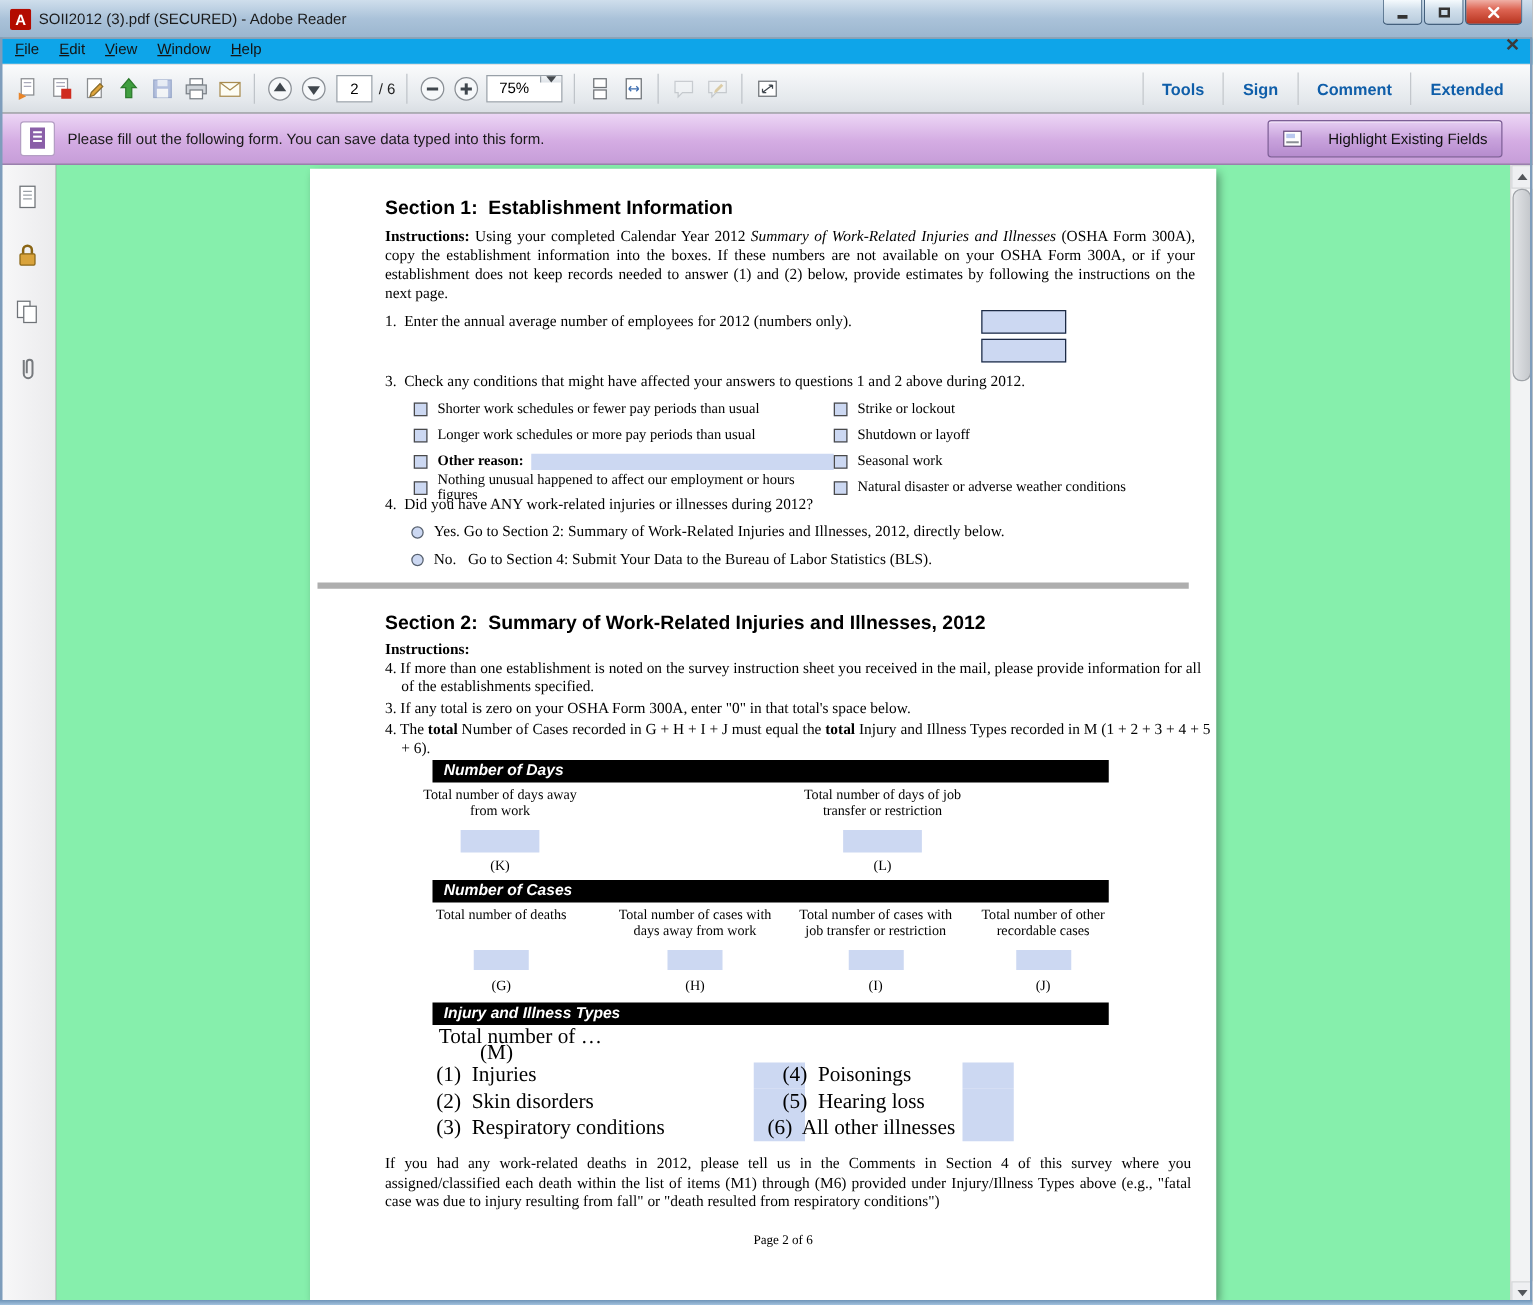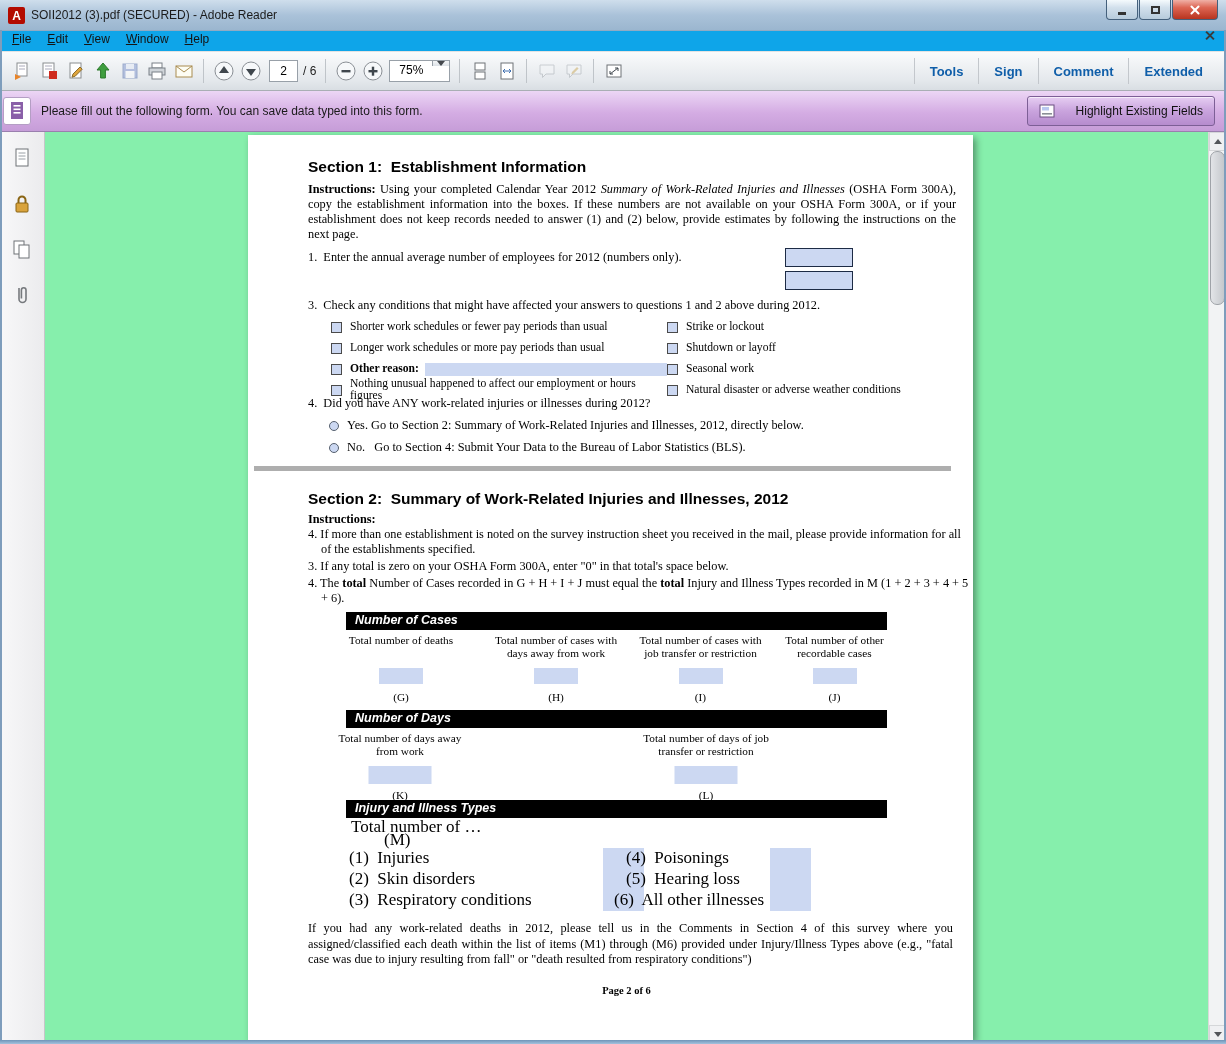--- a/index.html
+++ b/index.html
@@ -45,21 +45,21 @@
   .zoom-value{width:42px;text-align:center;font-size:12px;line-height:18px}
   .zoom-arrow{width:16px;border-left:1px solid #98a0a8;display:flex;align-items:center;justify-content:center;background:linear-gradient(#f4f6f8,#dde2e7)}
   .tri-down{width:0;height:0;border-left:4px solid transparent;border-right:4px solid transparent;border-top:5px solid #44484d}
   .tri-up-s{width:0;height:0;border-left:4px solid transparent;border-right:4px solid transparent;border-bottom:5px solid #53565a}
   .tri-down-s{width:0;height:0;border-left:4px solid transparent;border-right:4px solid transparent;border-top:5px solid #53565a}
   .tb-links{margin-left:auto;display:flex;align-items:center;height:100%}
   .tb-link{font-size:13px;font-weight:bold;color:#0f5ea9;padding:0 15px;cursor:default}
   .link-sep{width:1px;height:26px;background:#c3c7cc}
 
   
-  .msgbar{height:40px;flex:none;background:linear-gradient(#ecd6f5,#d4ace3 55%,#c69dd8);display:flex;align-items:center;padding:0 3px;border-bottom:1px solid #9a7fae}
+  .msgbar{height:40px;flex:none;background:linear-gradient(#ecd6f5,#d4ace3 55%,#c69dd8);display:flex;align-items:center;padding:0 16px;border-bottom:1px solid #9a7fae}
   .msg-icon{width:26px;height:26px;background:#fff;border:1px solid #b49ec4;border-radius:3px;display:flex;align-items:center;justify-content:center;flex:none}
   .msg-text{font-size:12px;color:#1a1a1a;margin-left:10px}
   .hl-btn{margin-left:auto;margin-right:8px;height:28px;display:flex;align-items:center;gap:21px;padding:0 11px;background:linear-gradient(#e6cef2,#c9a3dd 50%,#b68cce);border:1px solid #7d5f96;border-radius:3px;font-size:12px;color:#111;box-shadow:inset 0 1px 0 rgba(255,255,255,.65)}
 
   
   .content{flex:1;display:flex;min-height:0}
   .sidepanel{width:44px;flex:none;background:linear-gradient(90deg,#f8f8f9,#ebebed);border-right:1px solid #c6c6c9;display:flex;flex-direction:column;align-items:center;padding-top:13px;gap:20px}
   .side-icon{width:26px;height:26px;display:flex;align-items:center;justify-content:center}
   .docarea{flex:1;position:relative;background:#86efac;overflow:hidden}
   .scrollbar{width:17px;flex:none;background:#f2f3f4;border-left:1px solid #d9d9d9;position:relative}
@@ -92,21 +92,21 @@
   .black-bar{height:18px;background:#000;color:#fff;font-family:"Liberation Sans",sans-serif;font-weight:bold;font-style:italic;font-size:12.5px;line-height:17px;padding-left:9px}
   .tbody{position:relative}
   .tcol{position:absolute;top:4px;text-align:center;font-size:11.3px;line-height:13px}
   .tbox{position:absolute;top:34px;left:50%;transform:translateX(-50%);width:44px;height:16px}
   .tbox.wide{width:63px;height:18px}
   .tletter{position:absolute;top:57px;left:0;width:100%;text-align:center;font-size:11.3px}
   .abs{position:absolute}
   .it-label{font-size:17px;line-height:13px;white-space:pre-wrap}
   .it-box{width:41px;height:21px}
   .note{font-size:12.3px;line-height:15.5px;text-align:justify;width:645px;margin-top:5px}
-  .page-footer{width:637px;text-align:center;font-size:10.5px;font-weight:bold;margin-top:17px}
+  .page-footer{width:637px;text-align:center;font-size:10.5px;font-weight:normal;margin-top:17px}
 </style>
 </head>
 <body>
 
 <div class="window">
   <div class="edge left"></div>
   <div class="edge right"></div>
   <div class="edge bottom"></div>
 
   <div class="titlebar">
@@ -391,20 +391,36 @@
         <div class="divider"></div>
 
         <div class="sec-heading">Section 2:  Summary of Work-Related Injuries and Illnesses, 2012</div>
         <div class="instr-label">Instructions:</div>
         <div class="instr-item">4. If more than one establishment is noted on the survey instruction sheet you received in the mail, please provide information for all of the establishments specified.</div>
         <div class="instr-item">3. If any total is zero on your OSHA Form 300A, enter "0" in that total's space below.</div>
         <div class="instr-item">
           <span>4. The </span><span class="bold">total</span><span> Number of Cases recorded in G + H + I + J must equal the </span><span class="bold">total</span><span> Injury and Illness Types recorded in M (1 + 2 + 3 + 4 + 5 + 6).</span>
         </div>
 
+        <div class="block">
+          <div class="black-bar">Number of Days</div>
+          <div class="tbody" style="height:72px">
+            <div class="tcol" style="left:-8px;width:124px">
+              <div>Total number of days away from work</div>
+              <span class="tbox wide field"></span>
+              <div class="tletter">(K)</div>
+            </div>
+            <div class="tcol" style="left:285px;width:150px">
+              <div>Total number of days of job transfer or restriction</div>
+              <span class="tbox wide field"></span>
+              <div class="tletter">(L)</div>
+            </div>
+          </div>
+        </div>
+
         <div class="block" style="margin-top:6px">
           <div class="black-bar">Number of Cases</div>
           <div class="tbody" style="height:80px">
             <div class="tcol" style="left:-4px;width:118px">
               <div>Total number of deaths</div>
               <span class="tbox field"></span>
               <div class="tletter">(G)</div>
             </div>
             <div class="tcol" style="left:145px;width:130px">
               <div>Total number of cases with days away from work</div>
@@ -418,36 +434,20 @@
             </div>
             <div class="tcol" style="left:426px;width:125px">
               <div>Total number of other recordable cases</div>
               <span class="tbox field"></span>
               <div class="tletter">(J)</div>
             </div>
           </div>
         </div>
 
         <div class="block">
-          <div class="black-bar">Number of Days</div>
-          <div class="tbody" style="height:72px">
-            <div class="tcol" style="left:-8px;width:124px">
-              <div>Total number of days away from work</div>
-              <span class="tbox wide field"></span>
-              <div class="tletter">(K)</div>
-            </div>
-            <div class="tcol" style="left:285px;width:150px">
-              <div>Total number of days of job transfer or restriction</div>
-              <span class="tbox wide field"></span>
-              <div class="tletter">(L)</div>
-            </div>
-          </div>
-        </div>
-
-        <div class="block">
           <div class="black-bar">Injury and Illness Types</div>
           <div class="tbody" style="height:98px">
             <div class="abs it-label" style="left:5px;top:2px">Total number of …</div>
             <div class="abs it-label" style="left:38px;top:15px">(M)</div>
 
             <div class="abs it-label" style="left:3px;top:33px">(1)  Injuries</div>
             <span class="abs it-box field" style="left:257px;top:30px"></span>
             <div class="abs it-label" style="left:280px;top:33px">(4)  Poisonings</div>
             <span class="abs it-box field" style="left:424px;top:30px"></span>
 

